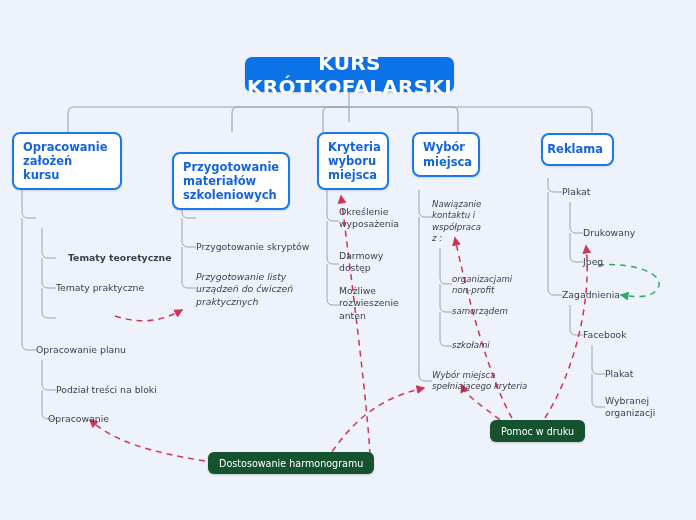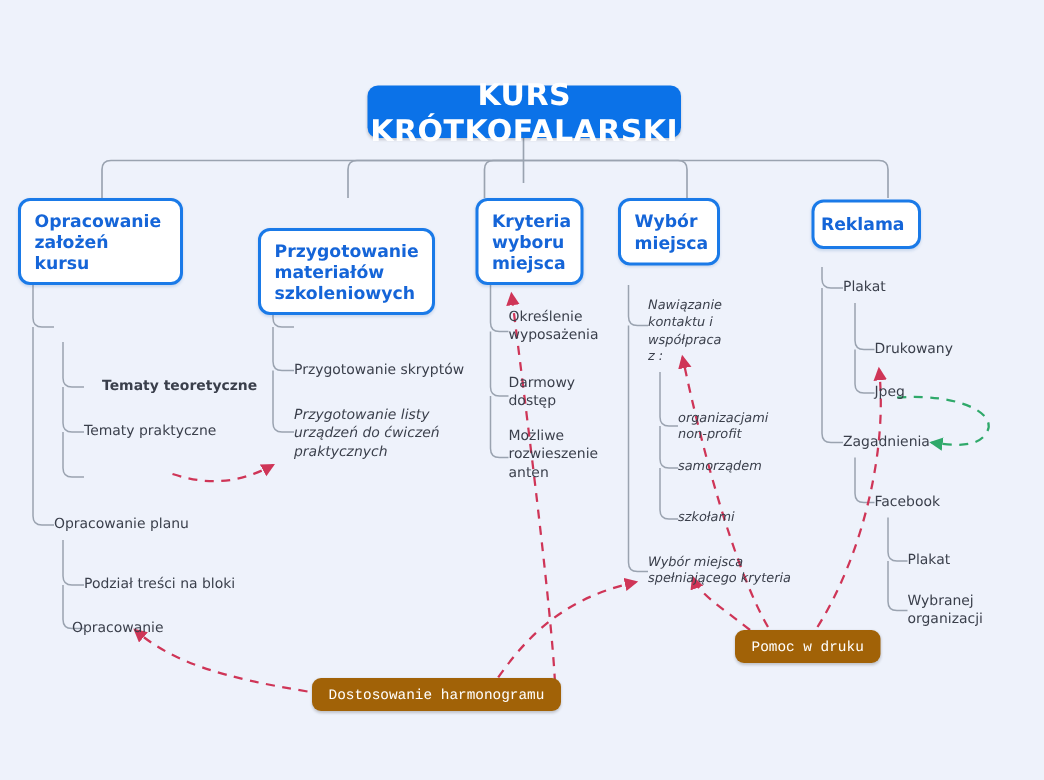--- a/index.html
+++ b/index.html
@@ -40,28 +40,27 @@
   .leaf{
     color:#3a3f4b;
     font-size:9.3px;
     line-height:1.32;
     display:flex;align-items:center;
     white-space:pre-line;
   }
   .leaf.sm{font-size:8.6px;font-style:italic;}
 
   .callout{
-    background:#a16207;color:#ffffff;
+    background:#14532d;color:#ffffff;
     border-radius:6px;
     font-size:9.6px;
     padding:6px 11px;
     display:flex;align-items:center;justify-content:center;
     white-space:nowrap;
     box-shadow:0 1px 2px rgba(0,0,0,.2);
-    font-family:Liberation Mono, monospace;
   }
 </style>
 </head>
 <body>
 
 <div id="canvas">
 
   <svg class="links" viewBox="0 0 696 520">
     <defs>
       <marker id="arrowRed" markerWidth="7" markerHeight="7" refX="5" refY="3" orient="auto">

